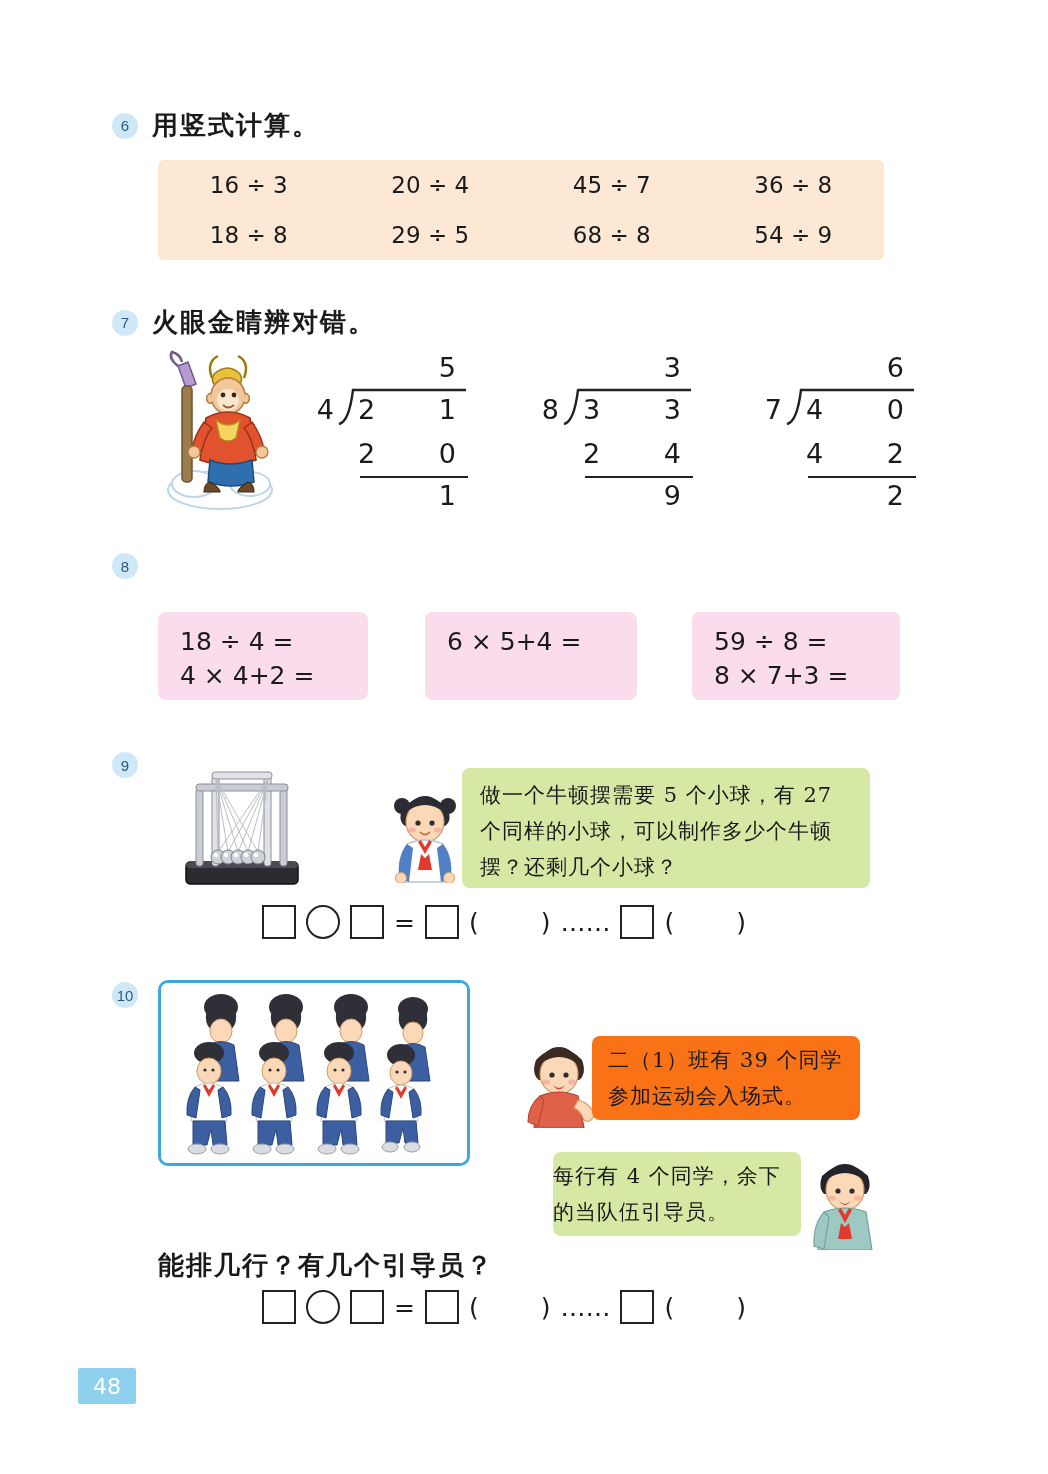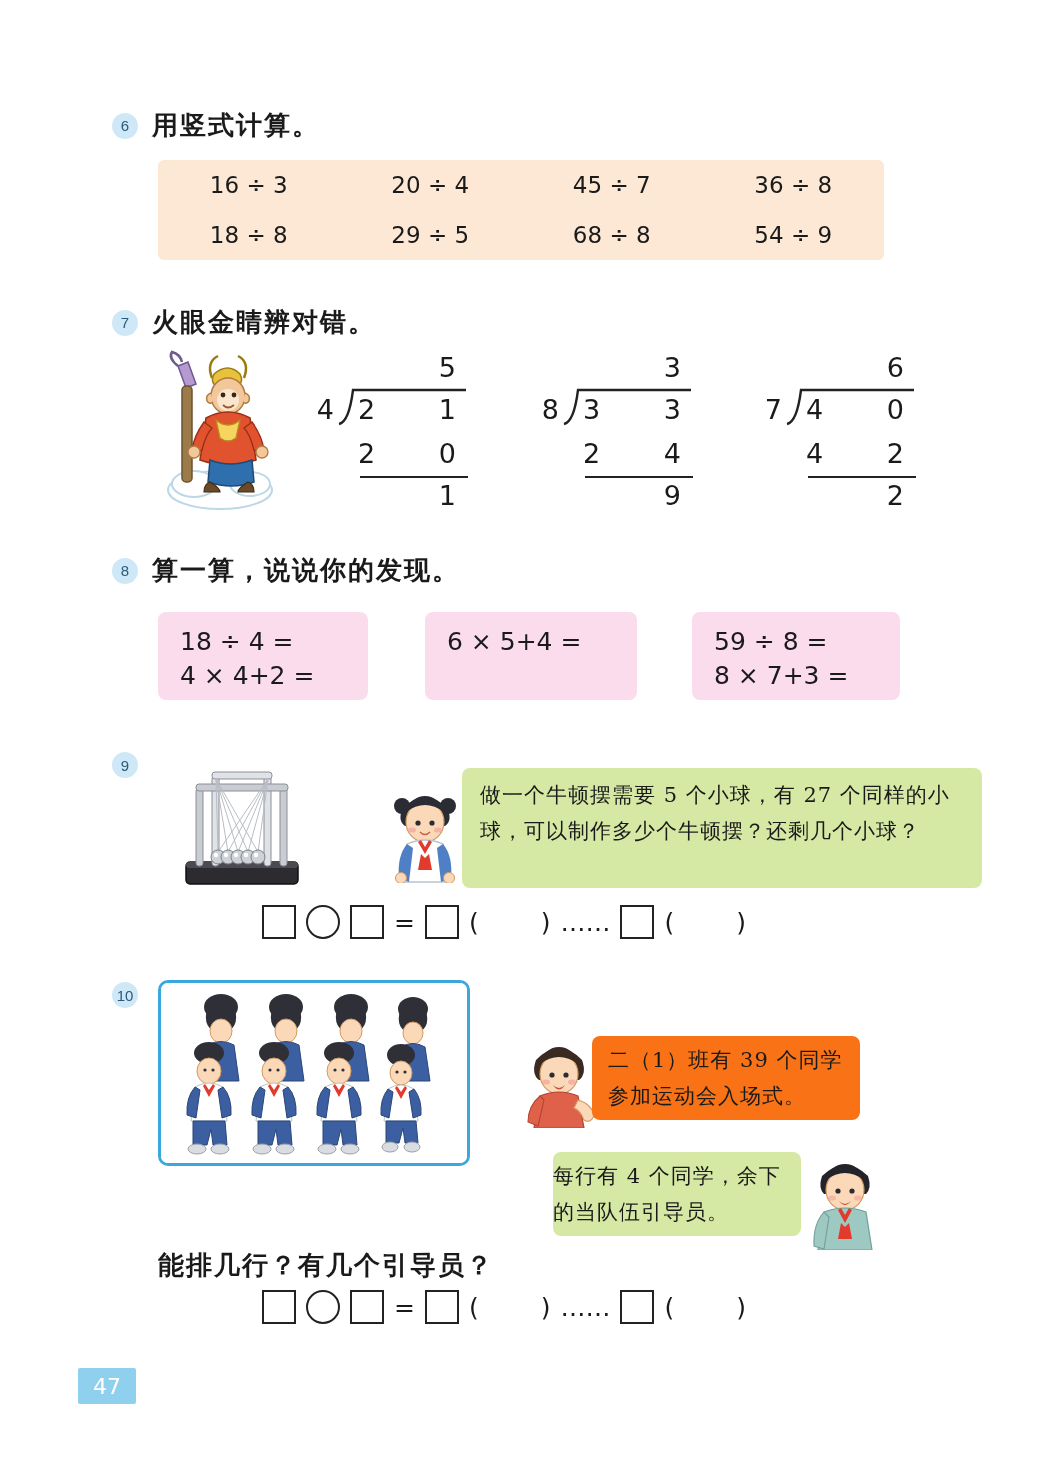--- a/index.html
+++ b/index.html
@@ -172,21 +172,21 @@
     position: absolute;
     left: 385px;
     top: 778px;
     width: 80px;
     height: 105px;
   }
   #bubble9 {
     position: absolute;
     left: 462px;
     top: 768px;
-    width: 520px;
+    width: 408px;
     height: 120px;
     background: #d6e9a4;
     border-radius: 8px;
     font-family: "DejaVu Serif", serif;
     font-size: 21px;
     line-height: 36px;
     padding: 9px 16px 0 18px;
     box-sizing: border-box;
     letter-spacing: 1px;
   }
@@ -401,21 +401,20 @@
   <div class="dv-sub">
     <span>4</span>
     <span>2</span>
   </div>
   <div class="dv-line"></div>
   <div class="dv-rem">2</div>
 </div>
 
 <div id="task8" class="task-head">
   <div class="num-badge">8</div>
-  <div class="task-title">算一算，说说你的发现。</div>
 </div>
 
 <div class="pink-box" id="pink1">
   <div>18 ÷ 4 =</div>
   <div>4 × 4+2 =</div>
 </div>
 <div class="pink-box" id="pink2">
   <div>6 × 5+4 =</div>
 </div>
 <div class="pink-box" id="pink3">
@@ -631,13 +630,13 @@
   <span>(</span>
   <span style="display:inline-block;width:42px"></span>
   <span>)</span>
   <span>……</span>
   <div class="sq"></div>
   <span>(</span>
   <span style="display:inline-block;width:42px"></span>
   <span>)</span>
 </div>
 
-<div id="page-num">47</div>
+<div id="page-num">48</div>
 
 </body></html>

